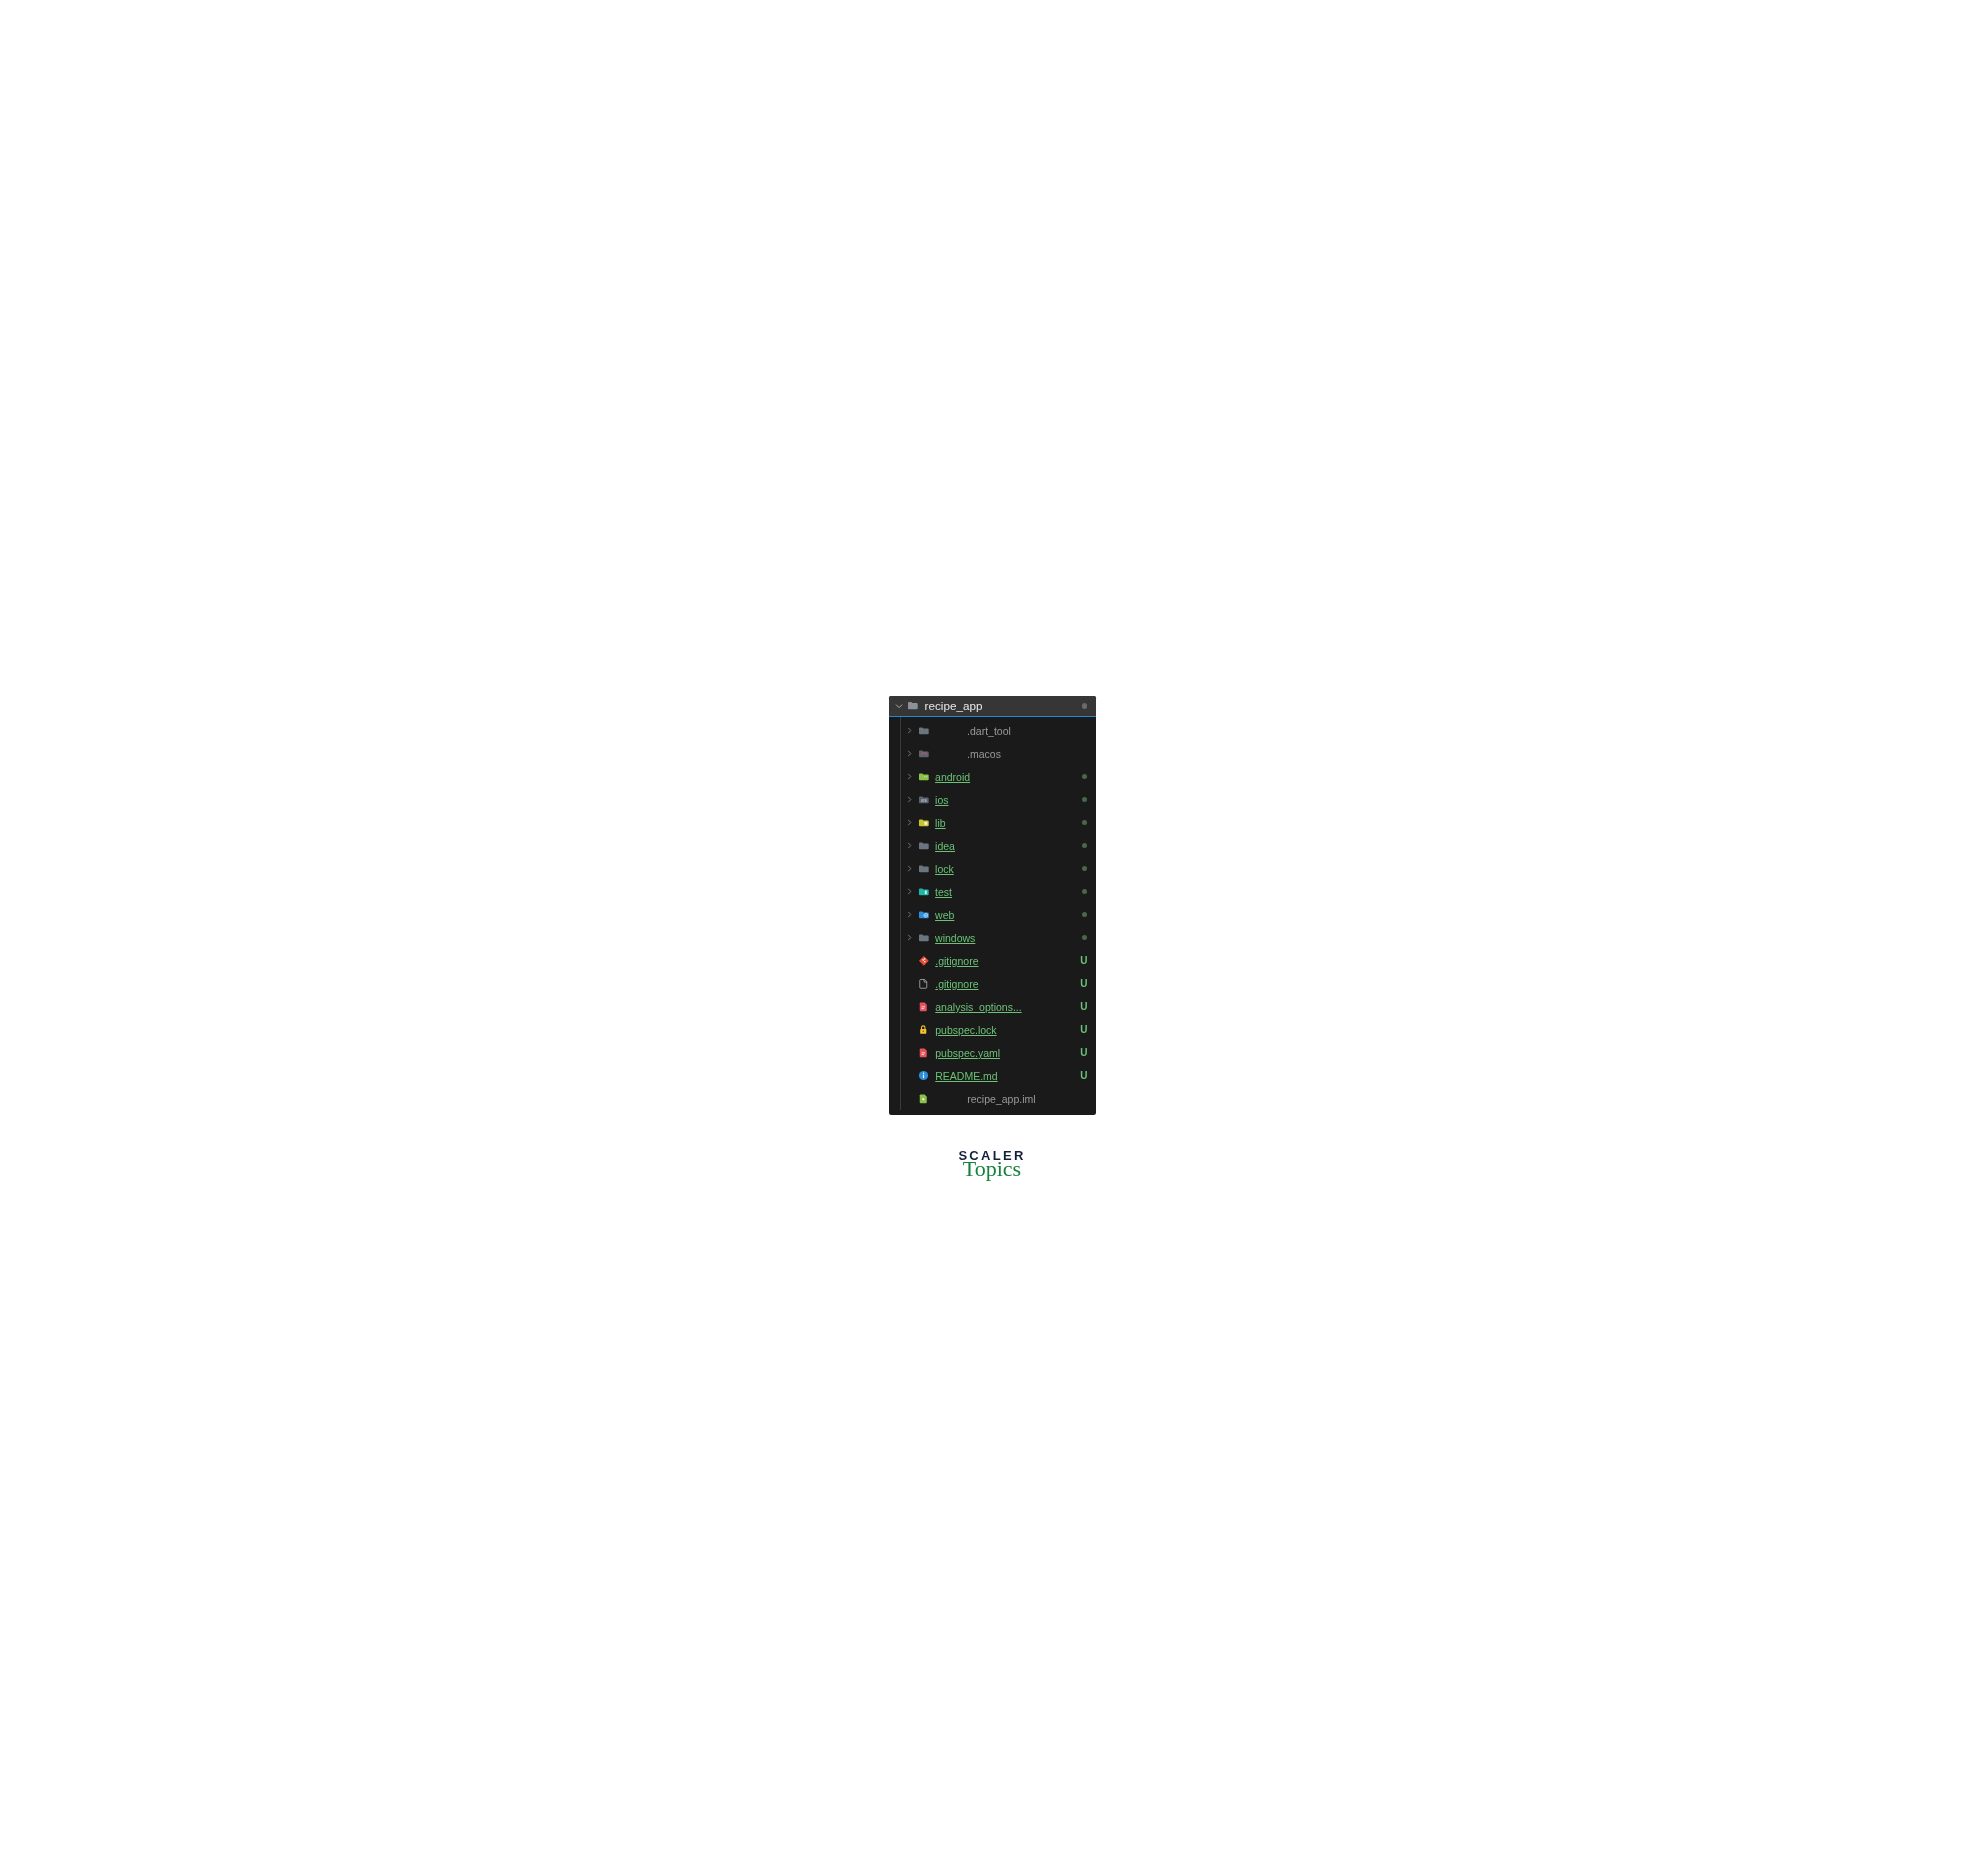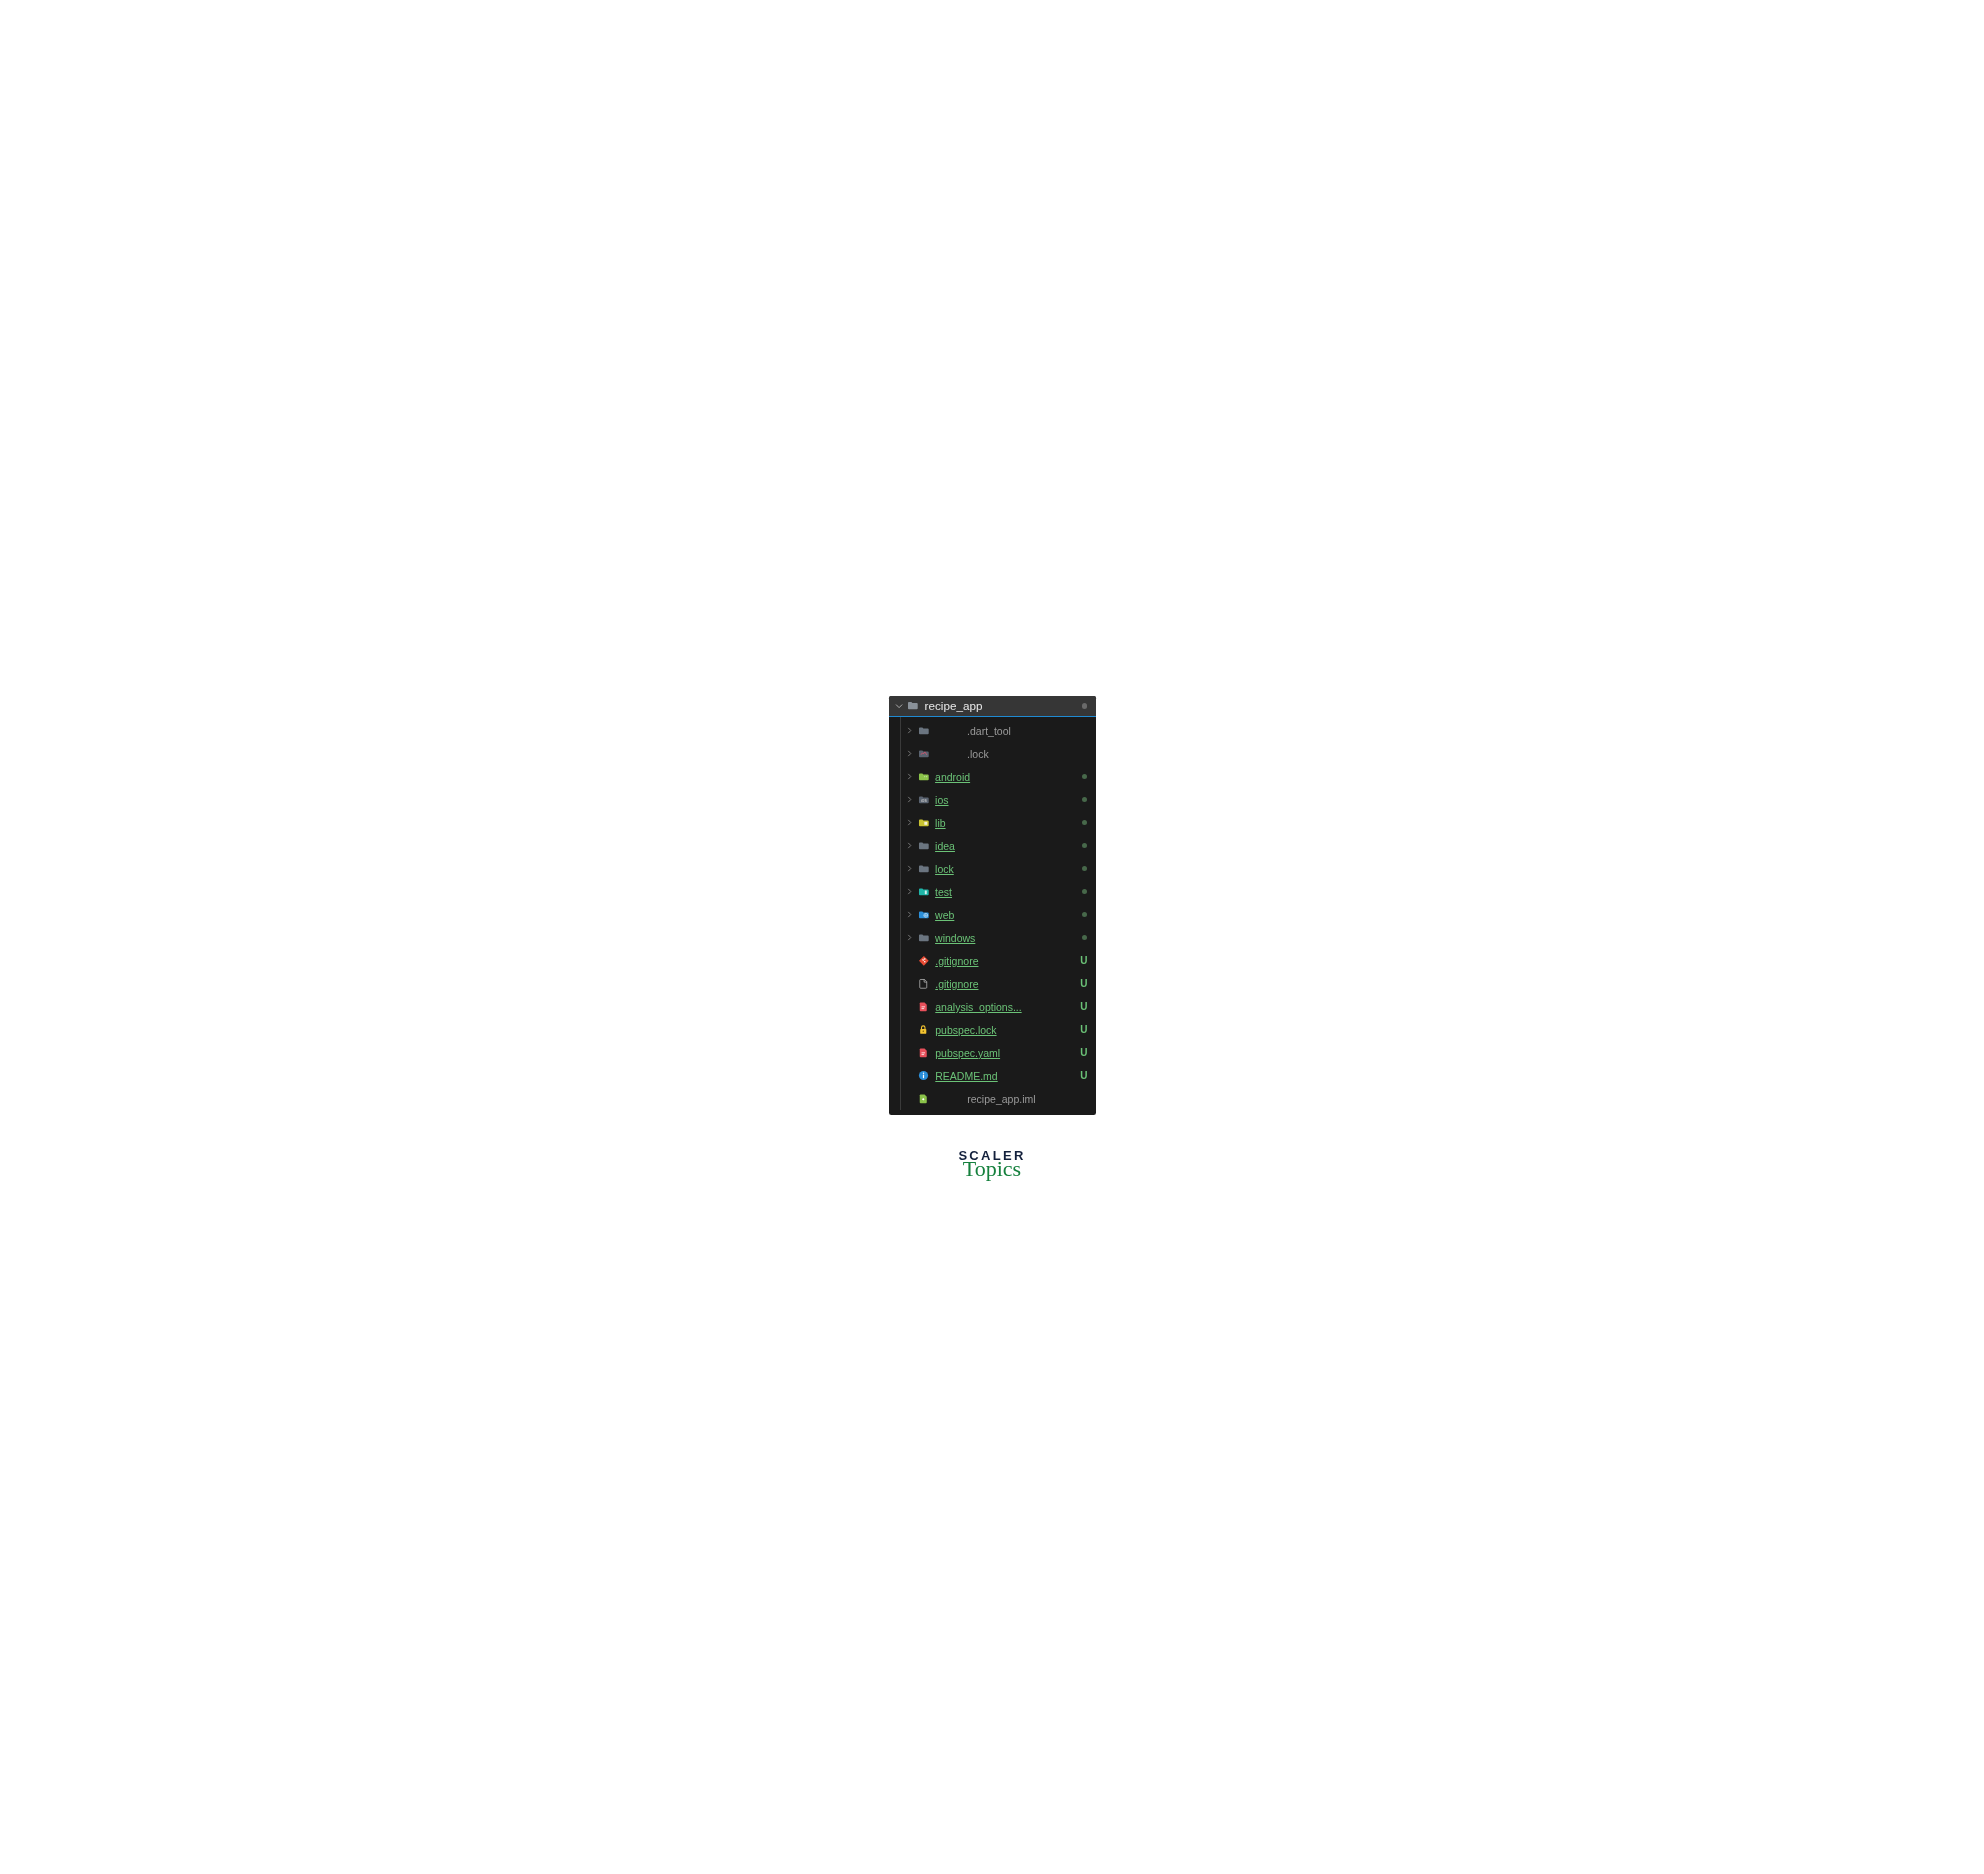--- a/index.html
+++ b/index.html
@@ -170,21 +170,21 @@
             <svg width="7" height="7" viewBox="0 0 16 16">
               <path d="M5 2 L11 8 L5 14" stroke="#a0a0a0" stroke-width="1.6" fill="none"></path>
             </svg>
           </span>
           <span class="icon">
             <svg width="11.7" height="11.7" viewBox="0 0 24 24">
               <path d="M2 7a2 2 0 012-2h5l2 2h9a2 2 0 012 2v8a2 2 0 01-2 2H4a2 2 0 01-2-2V7z" fill="#5a6370"></path>
               <path d="M6 14l3-4 2 2 3-4 4 6" stroke="#e6526b" stroke-width="1.5" fill="none"></path>
             </svg>
           </span>
-          <span class="label label-muted">.lock</span>
+          <span class="label label-muted">.macos</span>
         </div>
         <div class="tree-row indent-1">
           <span class="chevron">
             <svg width="7" height="7" viewBox="0 0 16 16">
               <path d="M5 2 L11 8 L5 14" stroke="#a0a0a0" stroke-width="1.6" fill="none"></path>
             </svg>
           </span>
           <span class="icon">
             <svg width="11.7" height="11.7" viewBox="0 0 24 24">
               <path d="M2 7a2 2 0 012-2h5l2 2h9a2 2 0 012 2v8a2 2 0 01-2 2H4a2 2 0 01-2-2V7z" fill="#8bc34a"></path>

